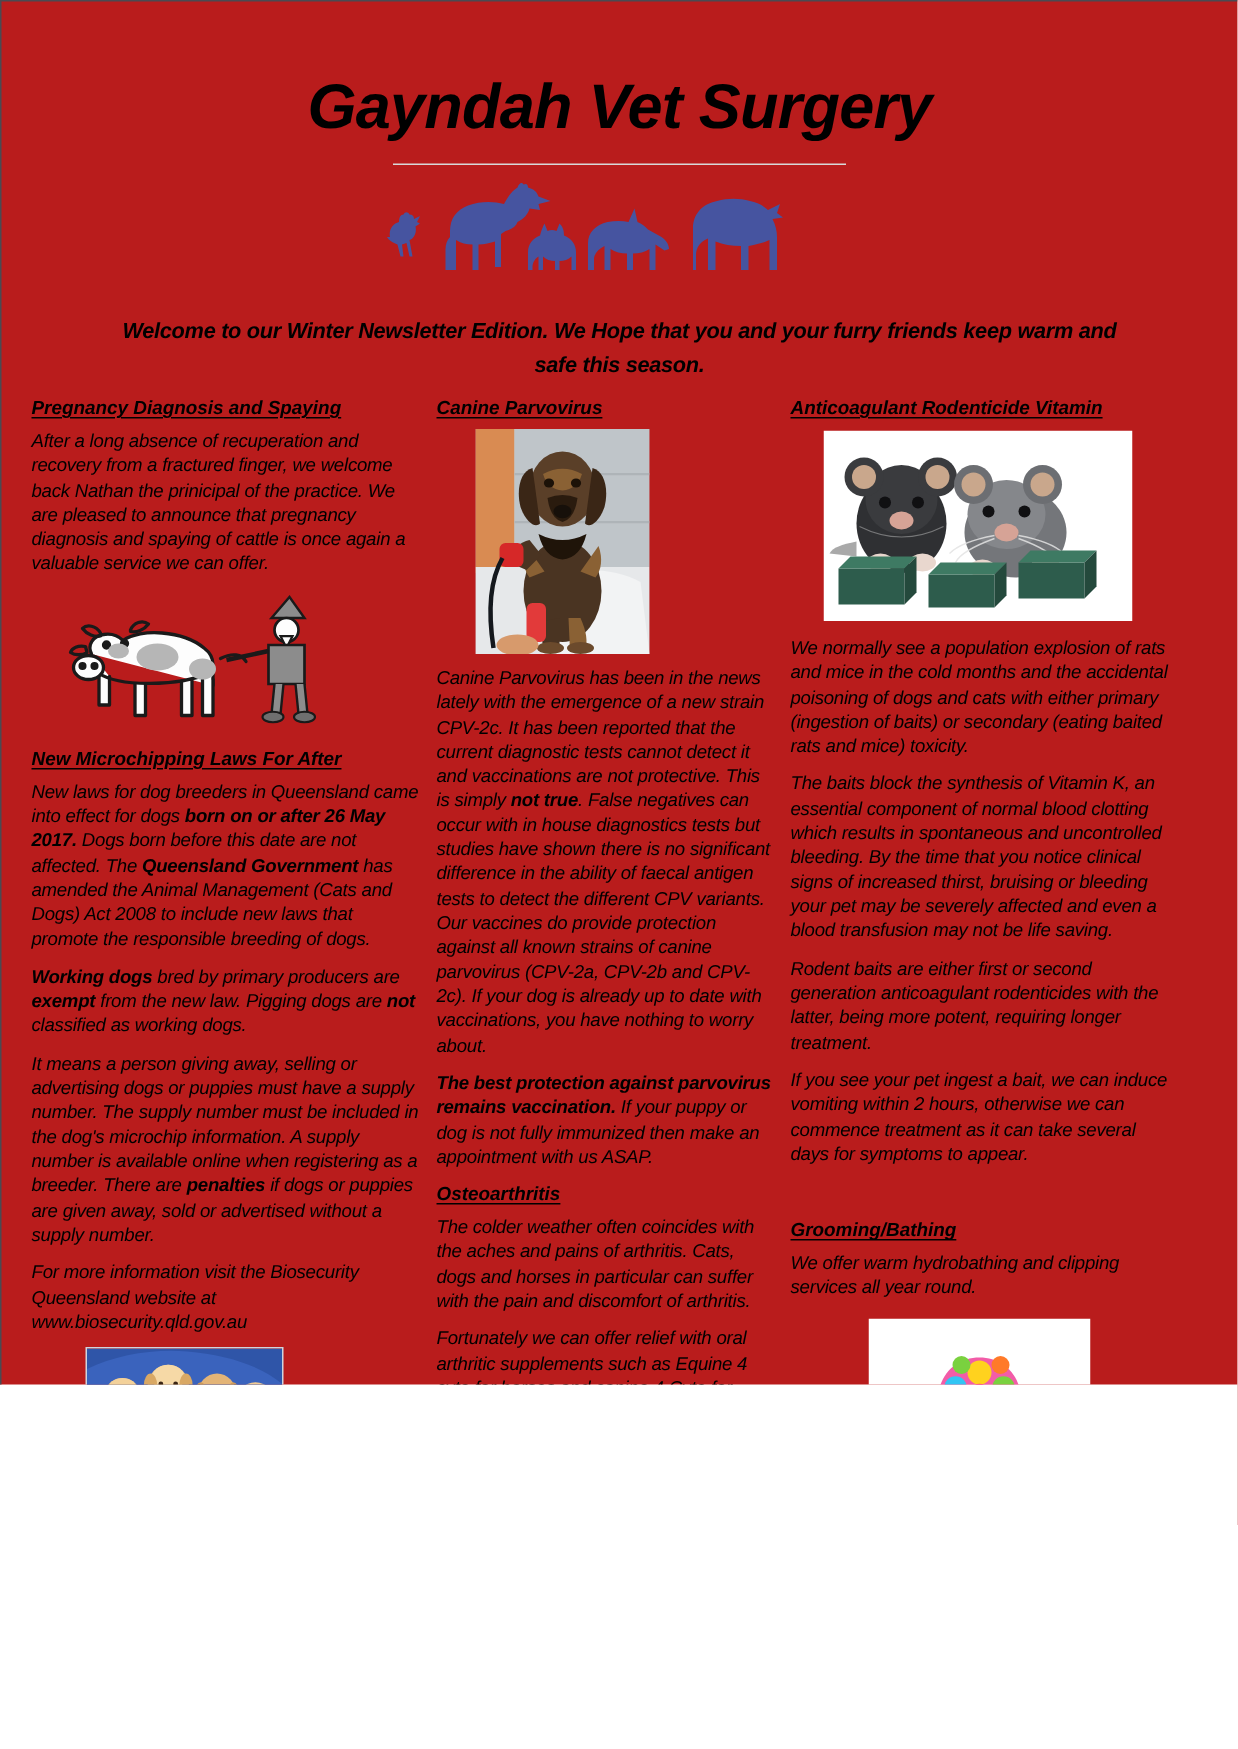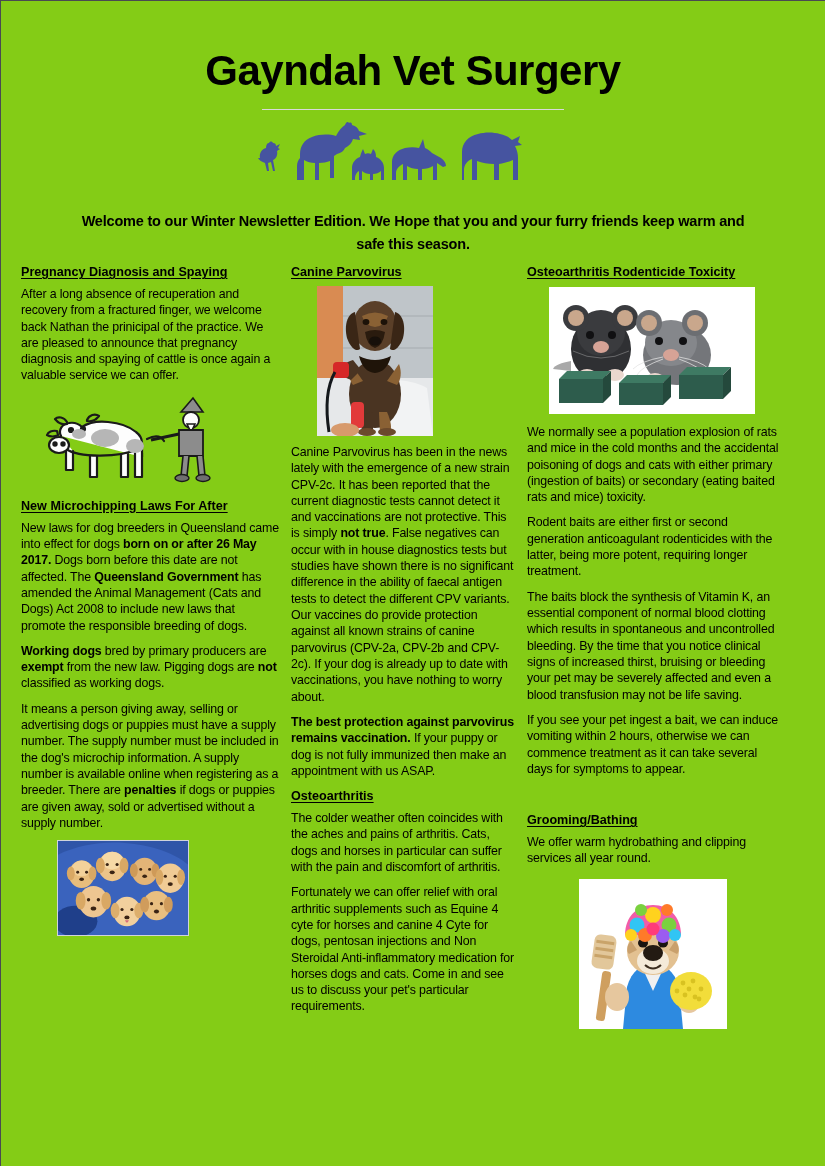--- a/index.html
+++ b/index.html
@@ -1,18 +1,18 @@
 <!DOCTYPE html>
 <html><head>
 <meta charset="utf-8">
 <style>
   html,body{margin:0;padding:0;background:#ffffff;}
   body{width:825px;height:1166px;font-family:"Liberation Sans",sans-serif;color:#000;}
-  .page{position:relative;width:825px;height:1166px;box-sizing:border-box;
-        border-left:1px solid #4a4a52;border-top:1px solid #4a4a52;background:#84cc16;overflow:hidden;}
+  .page{position:relative;width:825px;height:923px;box-sizing:border-box;
+        border-left:1px solid #4a4a52;border-top:1px solid #4a4a52;background:#b91c1c;overflow:hidden;font-style:italic;}
 
   
   .masthead{padding-top:48px;text-align:center;}
   .masthead h1{margin:0;font-family:"Liberation Sans",sans-serif;font-weight:bold;
       font-size:42px;letter-spacing:-0.5px;color:#000;line-height:1.05;}
   .rule{width:302px;height:1px;background:#d9d9d9;margin:16px auto 0 auto;}
   .animals{width:330px;height:70px;margin:4px auto 0 auto;display:block;}
   .welcome{margin:26px 72px 0 72px;font-weight:bold;font-size:14.5px;
       line-height:1.55;letter-spacing:-0.2px;}
 
@@ -115,20 +115,21 @@
       </svg>
 
       <h2 class="head">New Microchipping Laws For After</h2>
 
       <p class="body"><span>New laws for dog breeders in Queensland came into effect for dogs </span><b>born on or after 26 May 2017.</b><span>  Dogs born before this date are not affected.  The </span><b>Queensland Government</b><span> has amended the Animal Management (Cats and Dogs) Act 2008 to include new laws that promote the responsible breeding of dogs.</span></p>
 
       <p class="body"><b>Working dogs</b><span> bred by primary producers are </span><b>exempt</b><span> from the new law. Pigging dogs are </span><b>not</b><span> classified as working dogs.</span></p>
 
       <p class="body"><span>It means a person giving away, selling or advertising dogs or puppies must have a supply number.  The supply number must be included in the dog's microchip information.  A supply number is available online when registering as a breeder.  There are </span><b>penalties</b><span> if dogs or puppies are given away, sold or advertised without a supply number.</span></p>
 
+      <p class="body">For more information visit the Biosecurity Queensland website at www.biosecurity.qld.gov.au</p>
 
       <svg class="photo-pups pic" viewBox="0 0 132 96" preserveAspectRatio="none">
         <rect width="132" height="96" fill="#2f55a8"></rect>
         <path d="M0 14c20-10 46-14 68-12 26 2 50 10 64 22v72H0z" fill="#3a63bd"></path>
         <ellipse cx="18" cy="82" rx="22" ry="16" fill="#1f3f8a"></ellipse>
         <g>
           <g fill="#e8bd7c">
               <ellipse cx="24" cy="34" rx="13" ry="14"></ellipse>
               <ellipse cx="24" cy="28" rx="10" ry="8" fill="#f3d19a"></ellipse>
             </g>
@@ -249,21 +250,21 @@
 
       <p class="body"><b>The best protection against parvovirus remains vaccination.</b><span>  If your puppy or dog is not fully immunized then make an appointment with us ASAP.</span></p>
 
       <h2 class="head spaced">Osteoarthritis</h2>
       <p class="body">The colder weather often coincides with the aches and pains of arthritis. Cats, dogs and horses in particular can suffer with the pain and discomfort of arthritis.</p>
       <p class="body">Fortunately we can offer relief with oral arthritic supplements such as Equine 4 cyte for horses and canine 4 Cyte for dogs, pentosan injections and Non Steroidal Anti-inflammatory medication for horses dogs and cats.  Come in and see us to discuss your pet's particular requirements.</p>
     </div>
 
     <div class="col col3">
 
-      <h2 class="head">Osteoarthritis Rodenticide Toxicity</h2>
+      <h2 class="head">Anticoagulant Rodenticide Vitamin</h2>
 
       <svg class="photo-rats pic" viewBox="0 0 206 127" preserveAspectRatio="none">
         <rect width="206" height="127" fill="#ffffff"></rect>
 
         <g>
           <ellipse cx="52" cy="62" rx="30" ry="33" fill="#2f3033"></ellipse>
           <ellipse cx="52" cy="46" rx="24" ry="23" fill="#3a3b3e"></ellipse>
           <circle cx="27" cy="31" r="13" fill="#3a3b3e"></circle>
             <circle cx="27" cy="31" r="8" fill="#c9a78c"></circle>
           <circle cx="76" cy="31" r="13" fill="#3a3b3e"></circle>
@@ -304,22 +305,22 @@
           <path d="M70 96h44v22H70z" fill="#2d5c4c"></path>
           <path d="M70 96l8-8h44l-8 8z" fill="#3e7a63"></path>
           <path d="M114 96l8-8v22l-8 8z" fill="#24493c"></path>
           <path d="M130 88h44v24h-44z" fill="#2d5c4c"></path>
           <path d="M130 88l8-8h44l-8 8z" fill="#3e7a63"></path>
           <path d="M174 88l8-8v24l-8 8z" fill="#24493c"></path>
         </g>
       </svg>
 
       <p class="body">We normally see a population explosion of rats and mice in the cold months and the accidental poisoning of dogs and cats with either primary (ingestion of baits) or secondary (eating baited rats and mice) toxicity.</p>
+      <p class="body">The baits block the synthesis of Vitamin K, an essential component of normal blood clotting which results in spontaneous and uncontrolled bleeding.  By the time that you notice clinical signs of increased thirst, bruising or bleeding your pet may be severely affected and even a blood transfusion may not be life saving.</p>
       <p class="body">Rodent baits are either first or second generation anticoagulant rodenticides with the latter, being more potent, requiring longer treatment.</p>
-      <p class="body">The baits block the synthesis of Vitamin K, an essential component of normal blood clotting which results in spontaneous and uncontrolled bleeding.  By the time that you notice clinical signs of increased thirst, bruising or bleeding your pet may be severely affected and even a blood transfusion may not be life saving.</p>
       <p class="body">If you see your pet ingest a bait, we can induce vomiting within 2 hours, otherwise we can commence treatment as it can take several days for symptoms to appear.</p>
 
       <div class="gapbig"></div>
 
       <h2 class="head">Grooming/Bathing</h2>
       <p class="body">We offer warm hydrobathing and clipping services all year round.</p>
 
       <svg class="photo-groom pic" viewBox="0 0 148 150">
         <rect width="148" height="150" fill="#ffffff"></rect>
 

